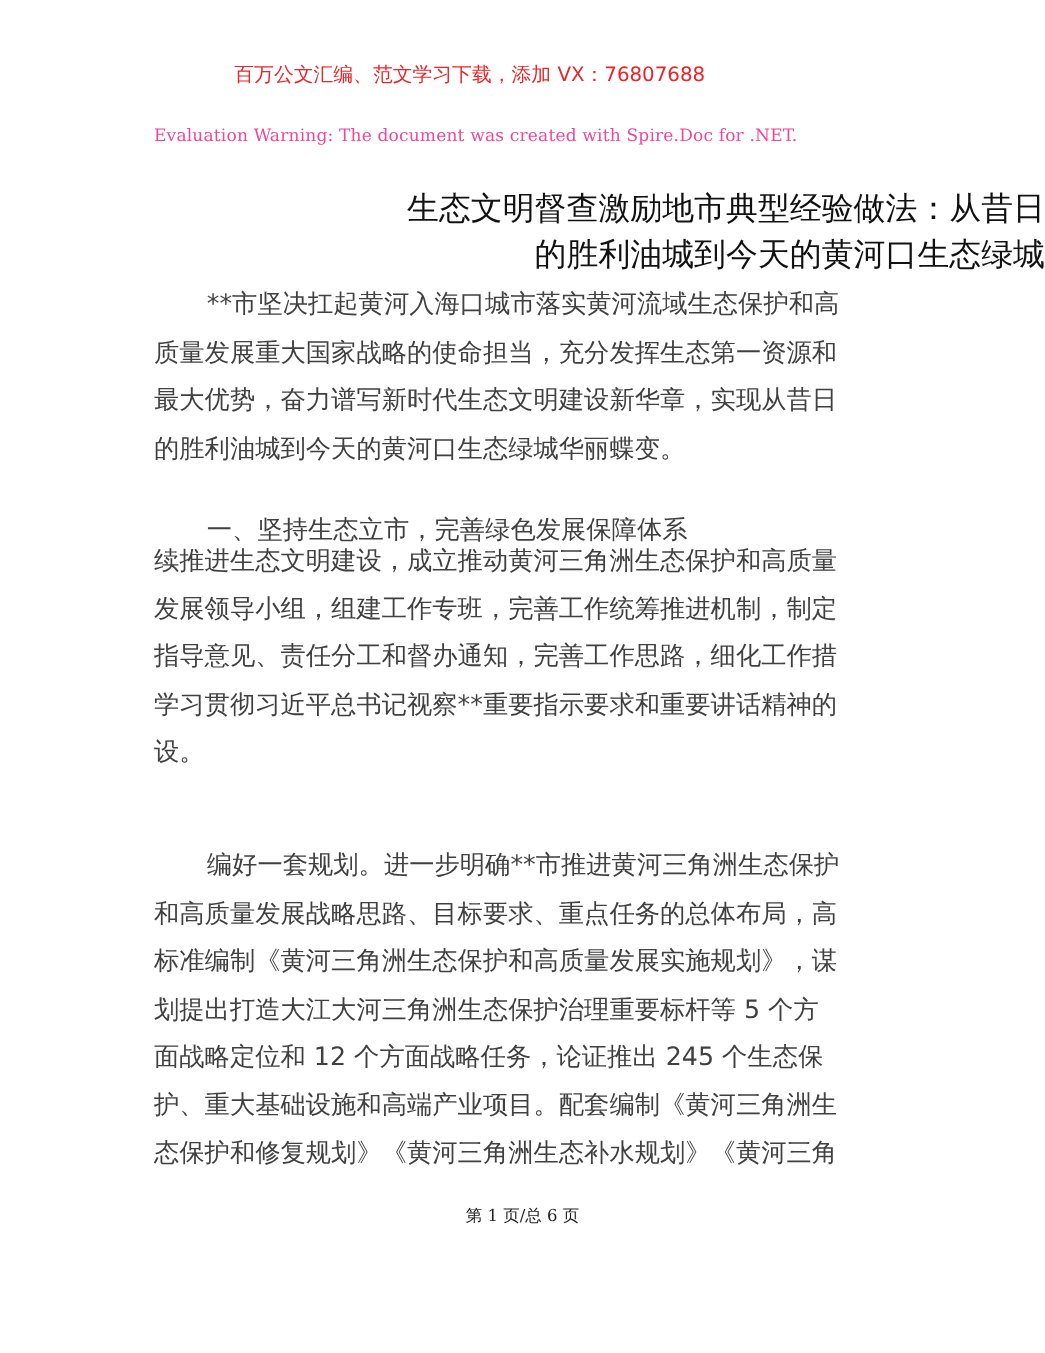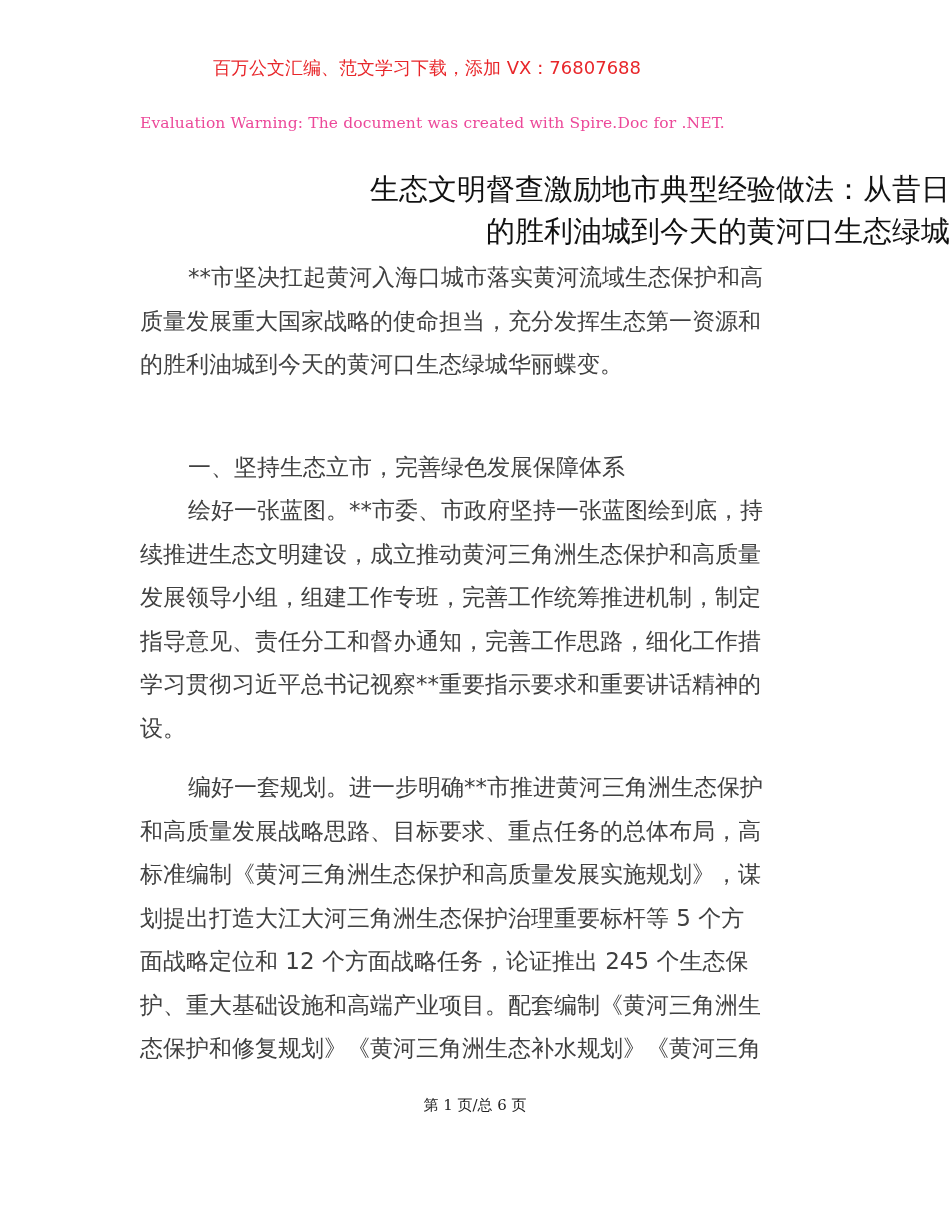--- a/index.html
+++ b/index.html
@@ -86,29 +86,29 @@
 <div class="eval-warning">Evaluation Warning: The document was created with Spire.Doc for .NET.</div>
 
 <div class="doc-title">
   <span class="title-line">生态文明督查激励地市典型经验做法：从昔日</span>
   <span class="title-line">的胜利油城到今天的黄河口生态绿城</span>
 </div>
 
 <div class="body-text" style="top:256px;">
   <span class="line indent">**市坚决扛起黄河入海口城市落实黄河流域生态保护和高</span>
   <span class="line">质量发展重大国家战略的使命担当，充分发挥生态第一资源和</span>
+  <span class="line">最大优势，奋力谱写新时代生态文明建设新华章，实现从昔日</span>
   <span class="line">的胜利油城到今天的黄河口生态绿城华丽蝶变。</span>
 </div>
 
-<div class="body-text" style="top:446px;">
+<div class="body-text" style="top:461px;">
   <span class="line indent">一、坚持生态立市，完善绿色发展保障体系</span>
 </div>
 
 <div class="body-text" style="top:489px;">
-  <span class="line indent">绘好一张蓝图。**市委、市政府坚持一张蓝图绘到底，持</span>
   <span class="line">续推进生态文明建设，成立推动黄河三角洲生态保护和高质量</span>
   <span class="line">发展领导小组，组建工作专班，完善工作统筹推进机制，制定</span>
   <span class="line">指导意见、责任分工和督办通知，完善工作思路，细化工作措</span>
   <span class="line">学习贯彻习近平总书记视察**重要指示要求和重要讲话精神的</span>
   <span class="line">设。</span>
 </div>
 
 <div class="body-text" style="top:766px;">
   <span class="line indent">编好一套规划。进一步明确**市推进黄河三角洲生态保护</span>
   <span class="line">和高质量发展战略思路、目标要求、重点任务的总体布局，高</span>

